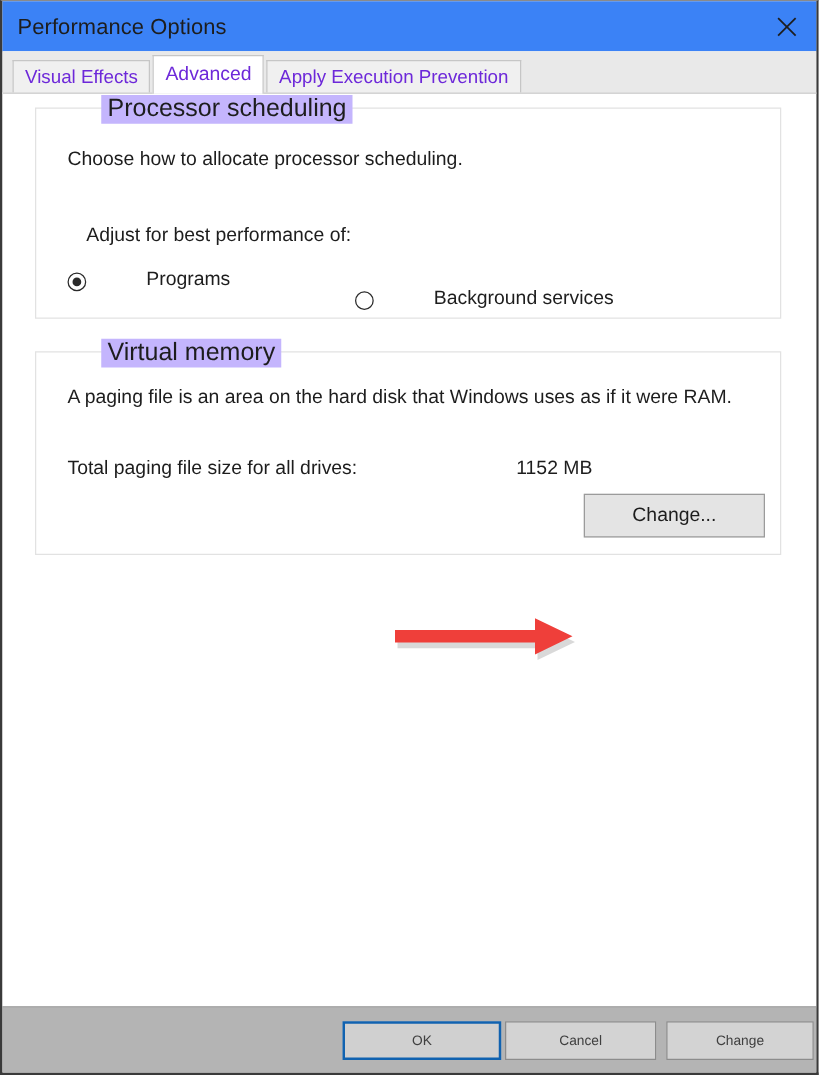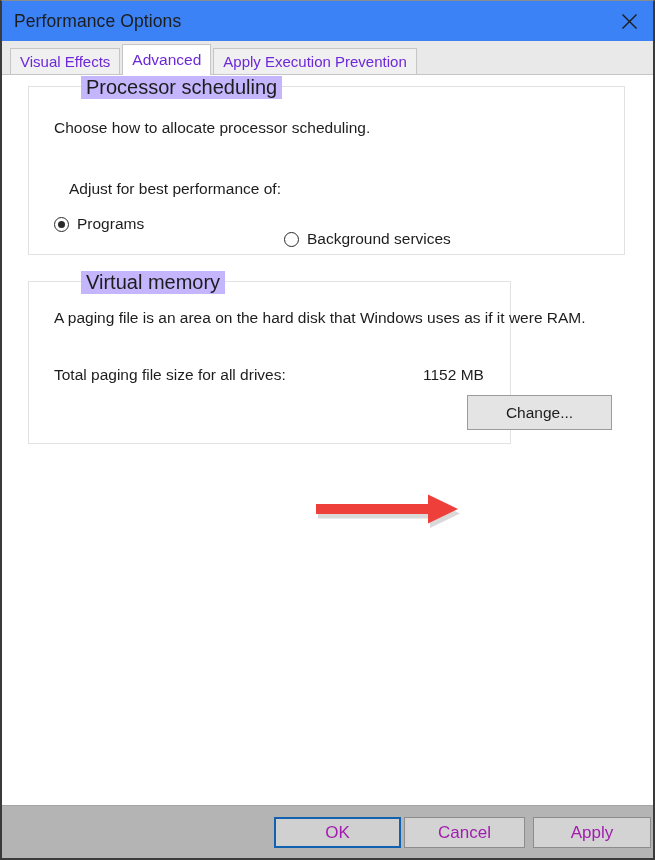--- a/index.html
+++ b/index.html
@@ -123,38 +123,39 @@
     white-space: nowrap;
     margin-left: 40px;
   }
   .group-body {
     position: relative;
     width: 100%;
     height: 100%;
   }
 
   #group-processor { left: 26px; top: 11px; width: 597px; height: 169px; }
-  #group-virtual  { left: 26px; top: 206px; width: 483px; height: 163px; }
+  #group-virtual  { left: 26px; top: 206px; width: 597px; height: 163px; }
 
   .body-text {
     position: absolute;
     font-size: 15.5px;
     color: #1d1d1d;
     line-height: 23px;
   }
 
   
   #proc-desc   { left: 25px; top: 29px; }
   #proc-adjust { left: 40px; top: 90px; }
 
   .radio-row {
     position: absolute;
     display: flex;
-    align-items: center;
-    cursor: default;
+    align-items: flex-end;
+    cursor: default;
+    gap: 40px;
   }
   #radio-programs   { left: 25px; top: 128px; }
   #radio-background { left: 255px; top: 128px; margin-top: 15px; }
 
   .radio-mark {
     width: 15px;
     height: 15px;
     border-radius: 50%;
     border: 1.6px solid #2a2a2a;
     box-sizing: border-box;
@@ -182,21 +183,21 @@
   }
 
   
   #vm-desc {
     left: 25px;
     top: 24px;
     width: 540px;
     line-height: 24px;
   }
   #vm-total-label { left: 25px; top: 81px; }
-  #vm-total-value { left: 394px; top: 81px; }
+  #vm-total-value { left: 384px; top: 81px; }
 
   
   #change-button {
     position: absolute;
     left: 438px;
     top: 113px;
     width: 145px;
     height: 35px;
     box-sizing: border-box;
     background: #e4e4e4;
@@ -229,22 +230,22 @@
     border-top: 1px solid #a5a5a5;
     position: relative;
   }
   .footer-button {
     position: absolute;
     top: 11px;
     height: 31px;
     box-sizing: border-box;
     background: #d3d3d3;
     border: 1px solid #8c8c8c;
-    font-size: 17px;
-    color: #a21caf;
+    font-size: 11px;
+    color: #404040;
     font-family: "Liberation Sans", sans-serif;
     cursor: default;
     display: flex;
     align-items: center;
     justify-content: center;
     padding: 0;
   }
   #ok-button {
     left: 272px;
     width: 127px;
@@ -312,16 +313,16 @@
         </g>
         <path d="M0 13 L112 13 L112 3.5 L142 18 L112 32.5 L112 23 L0 23 Z" fill="#ef3f3a"></path>
       </svg>
     </div>
 
   </div>
 
   <div id="footer">
     <button class="footer-button" id="ok-button">OK</button>
     <button class="footer-button" id="cancel-button">Cancel</button>
-    <button class="footer-button" id="apply-button">Apply</button>
+    <button class="footer-button" id="apply-button">Change</button>
   </div>
 
 </div>
 
 </body></html>

